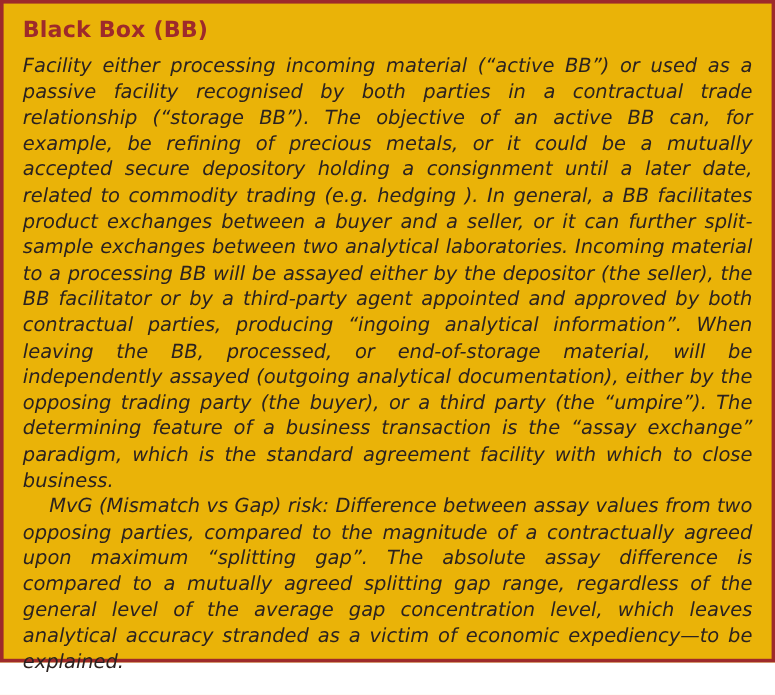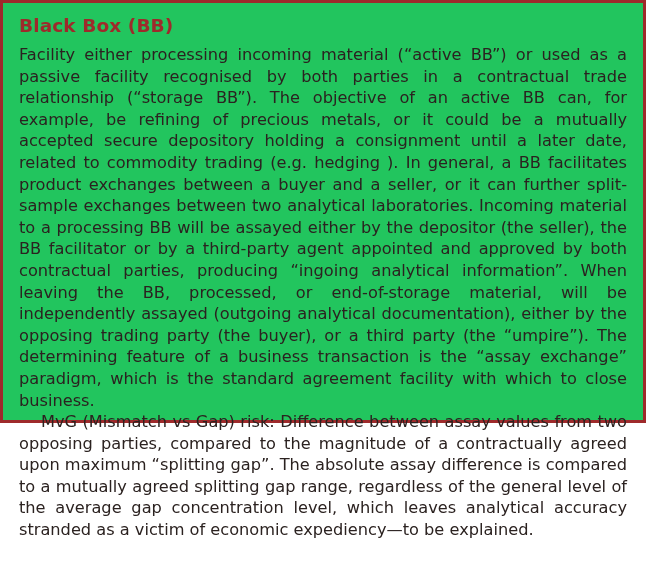--- a/index.html
+++ b/index.html
@@ -8,22 +8,22 @@
     background: #ffffff;
   }
   body {
     width: 646px;
     height: 579px;
     font-family: "DejaVu Sans", sans-serif;
   }
   .callout-box {
     box-sizing: border-box;
     width: 646px;
-    height: 423px;
-    background: #22c55e;
+    height: 552px;
+    background: #eab308;
     border: 3px solid #9e2a2b;
     padding: 10px 14px 10px 14px;
     display: flex;
     flex-direction: column;
   }
   .callout-title {
     color: #9e2a2b;
     font-weight: bold;
     font-size: 18.5px;
     line-height: 22px;
@@ -31,20 +31,21 @@
     margin: 2px 0 7px 2px;
   }
   .callout-body {
     color: #2b2220;
     font-size: 16.2px;
     line-height: 21.6px;
     text-align: justify;
     text-justify: inter-word;
     margin: 0 2px;
     hyphens: manual;
+    font-style: italic;
   }
   .callout-body p {
     margin: 0;
   }
   .para-indent {
     text-indent: 22px;
   }
 </style>
 </head>
 <body>

